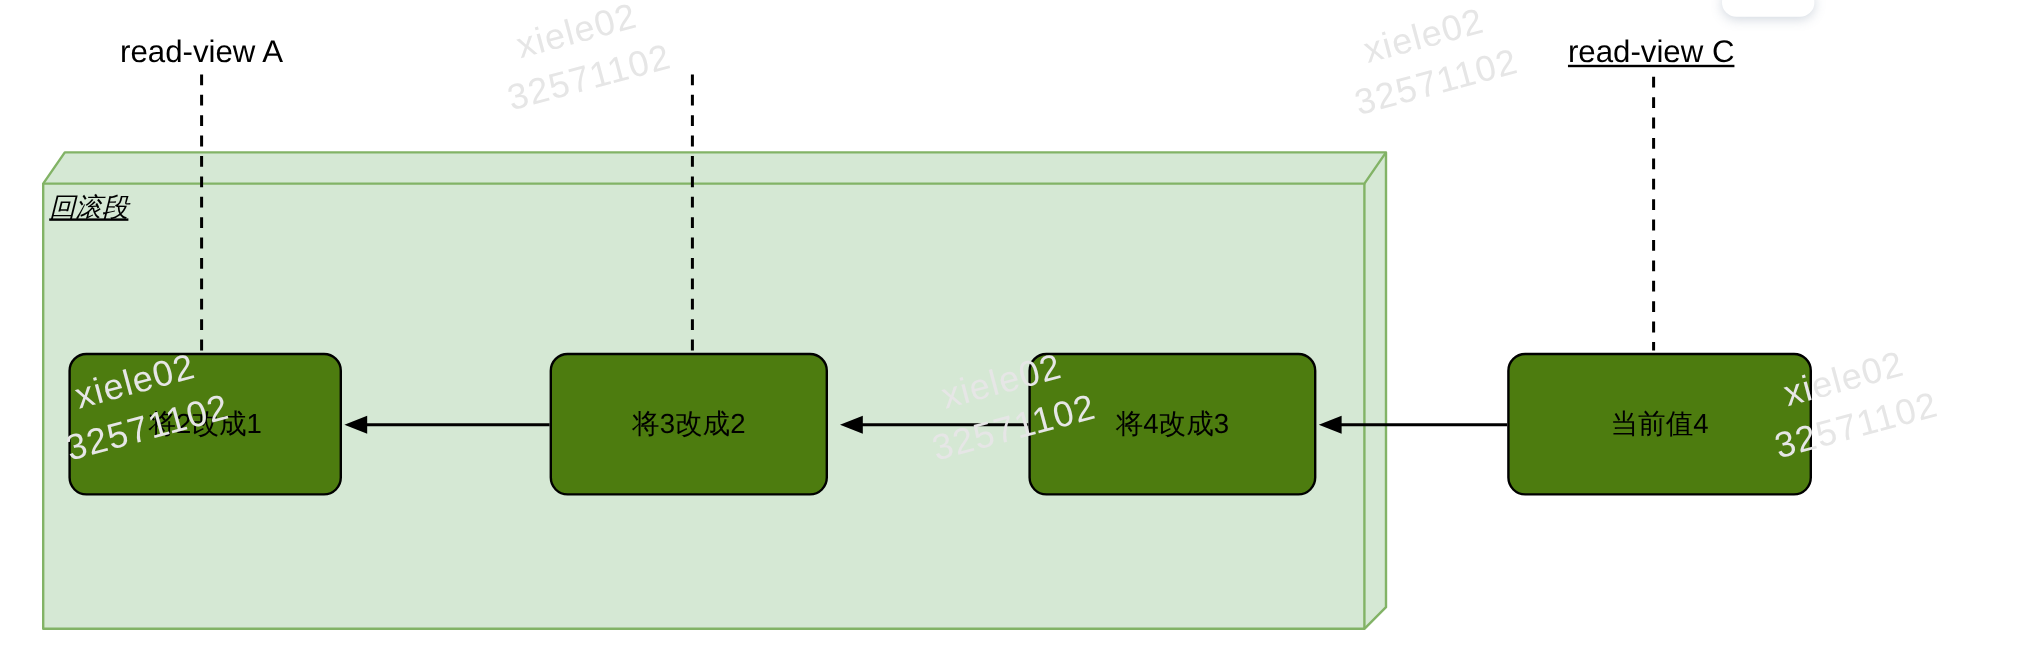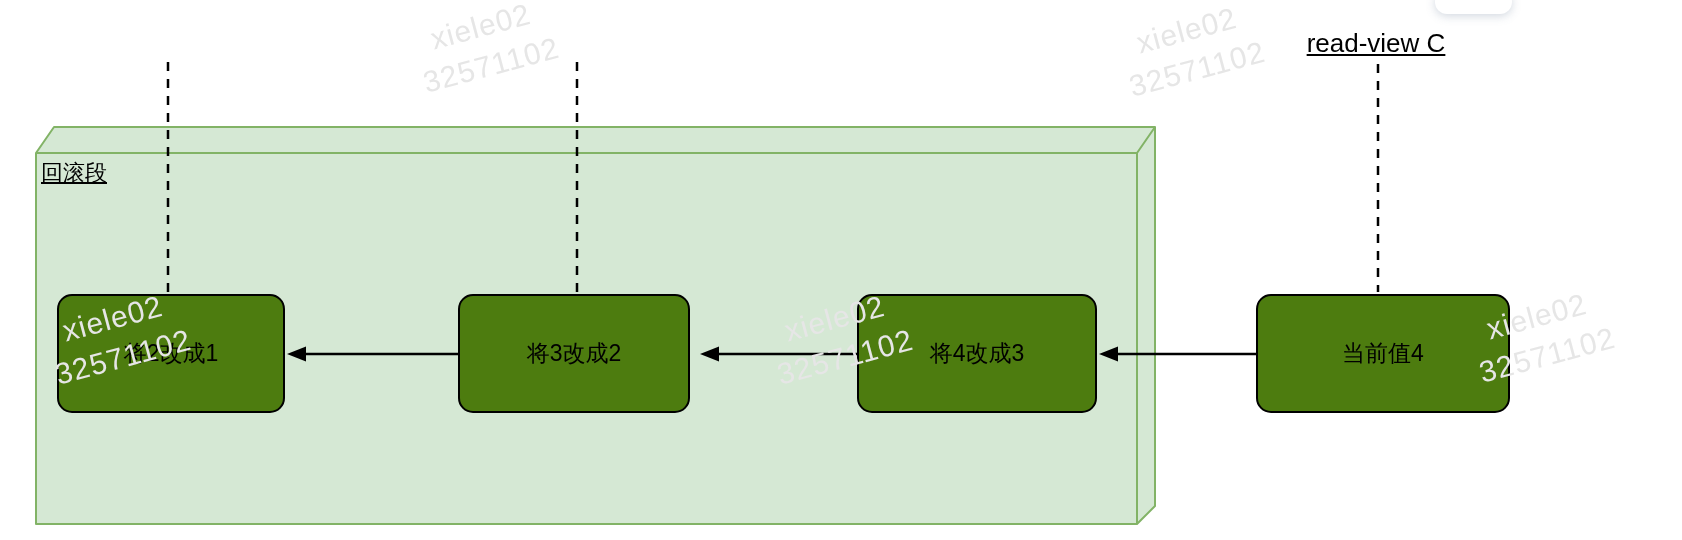--- a/index.html
+++ b/index.html
@@ -10,20 +10,21 @@
     background:#ffffff;
     font-family:"Liberation Sans", sans-serif;
   }
   .canvas svg{position:absolute;left:0;top:0;}
   
   .cube-label{
     position:absolute;left:41px;top:158px;
     font-size:22px;color:#000;
     text-decoration:underline;
     white-space:nowrap;
+    font-style:italic;
   }
   
   .rv-label{
     position:absolute;top:28px;
     transform:translateX(-50%);
     font-size:26px;color:#000;
     white-space:nowrap;
   }
   .rv-a{left:168px;} .rv-b{left:576px;} .rv-c{left:1376px;text-decoration:underline;}
   
@@ -85,20 +86,21 @@
     <line x1="458" y1="354" x2="304" y2="354" stroke-width="2.5" stroke="#000000"></line>
     <path d="M 287 354 L 306 346.5 L 306 361.5 Z" fill="#000000"></path>
     <line x1="857" y1="354" x2="717" y2="354" stroke-width="2.5" stroke="#000000"></line>
     <path d="M 700 354 L 719 346.5 L 719 361.5 Z" fill="#000000"></path>
     <line x1="1256" y1="354" x2="1116" y2="354" stroke-width="2.5" stroke="#000000"></line>
     <path d="M 1099 354 L 1118 346.5 L 1118 361.5 Z" fill="#000000"></path>
   </svg>
 
   <div class="cube-label">回滚段</div>
 
+  <div class="rv-label rv-a">read-view A</div>
   <div class="rv-label rv-c">read-view C</div>
 
   <div class="node node1">将2改成1</div>
   <div class="node node2">将3改成2</div>
   <div class="node node3">将4改成3</div>
   <div class="node node4">当前值4</div>
 
   <div class="wm wm1">
     <span>xiele02</span>
     <span>32571102</span>

